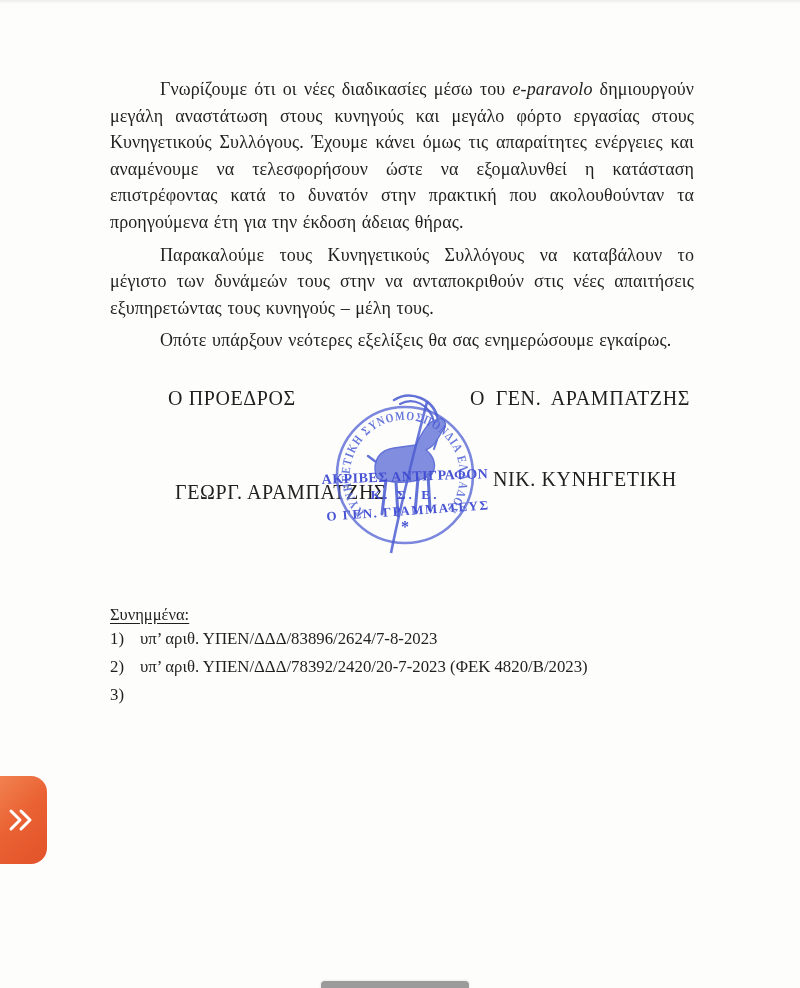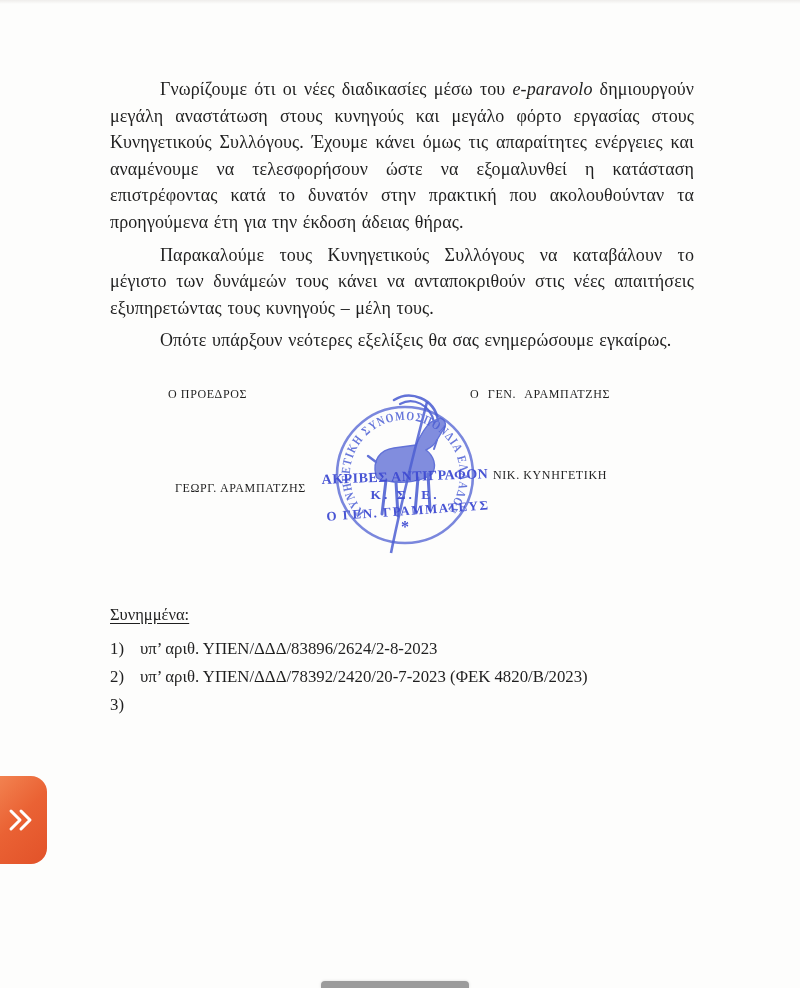--- a/index.html
+++ b/index.html
@@ -24,40 +24,39 @@
     font-size: 18px;
     line-height: 26.6px;
     text-align: justify;
     text-indent: 50px;
     margin-bottom: 6px;
     letter-spacing: 0.1px;
     word-spacing: 1px;
   }
   .doc-text p .it { font-style: italic; }
   
-  .sig { position: absolute; font-size: 12px; letter-spacing: 0.6px; white-space: nowrap; font-family: Liberation Serif, serif; }
+  .sig { position: absolute; font-size: 20px; letter-spacing: 0.6px; white-space: nowrap; font-family: Liberation Serif, serif; }
   .sig-title-left  { top: 387px; left: 168px; }
   .sig-title-right { top: 387px; left: 470px; word-spacing: 5px; }
   .sig-name-left   { top: 468px; left: 175px; margin-top: 13px; }
   .sig-name-right  { top: 468px; left: 493px; }
   
   .stamp-wrap {
     position: absolute; left: 310px; top: 388px;
     width: 200px; height: 178px;
     pointer-events: none;
   }
   
   .attachments { position: absolute; left: 110px; top: 605px; right: 80px; }
   .attachments .heading {
     font-size: 16.5px;
     text-decoration: underline;
     text-underline-offset: 3px;
     padding-right: 6px;
     display: inline-block;
-    margin-bottom: 10px;
   }
   .attach-list { list-style: none; }
   .attach-list li {
     display: flex;
     font-size: 16.8px;
     line-height: 28px;
     white-space: nowrap;
   }
   .attach-list li .num { width: 30px; flex: 0 0 30px; }
   
@@ -81,21 +80,21 @@
     cursor: pointer;
   }
 </style>
 </head>
 <body>
 
 <div class="top-edge"></div>
 
 <div class="doc-text">
   <p><span>Γνωρίζουμε ότι οι νέες διαδικασίες μέσω του </span><span class="it">e-paravolo</span><span> δημιουργούν μεγάλη αναστάτωση στους κυνηγούς και μεγάλο φόρτο εργασίας στους Κυνηγετικούς Συλλόγους. Έχουμε κάνει όμως τις απαραίτητες ενέργειες και αναμένουμε να τελεσφορήσουν ώστε να εξομαλυνθεί η κατάσταση επιστρέφοντας κατά το δυνατόν στην πρακτική που ακολουθούνταν τα προηγούμενα έτη για την έκδοση άδειας θήρας.</span></p>
-  <p>Παρακαλούμε τους Κυνηγετικούς Συλλόγους να καταβάλουν το μέγιστο των δυνάμεών τους κάνει να ανταποκριθούν στις νέες απαιτήσεις εξυπηρετώντας τους κυνηγούς – μέλη τους.</p>
+  <p>Παρακαλούμε τους Κυνηγετικούς Συλλόγους να καταβάλουν το μέγιστο των δυνάμεών τους στην να ανταποκριθούν στις νέες απαιτήσεις εξυπηρετώντας τους κυνηγούς – μέλη τους.</p>
   <p>Οπότε υπάρξουν νεότερες εξελίξεις θα σας ενημερώσουμε εγκαίρως.</p>
 </div>
 
 <div class="sig sig-title-left">Ο ΠΡΟΕΔΡΟΣ</div>
 <div class="sig sig-title-right">Ο ΓΕΝ.  ΑΡΑΜΠΑΤΖΗΣ</div>
 <div class="sig sig-name-left">ΓΕΩΡΓ. ΑΡΑΜΠΑΤΖΗΣ</div>
 <div class="sig sig-name-right">ΝΙΚ. ΚΥΝΗΓΕΤΙΚΗ</div>
 
 <div class="stamp-wrap">
   <svg width="200" height="178" viewBox="0 0 200 178">
@@ -134,21 +133,21 @@
       <text x="95" y="144" font-size="16">*</text>
     </g>
   </svg>
 </div>
 
 <div class="attachments">
   <span class="heading">Συνημμένα:</span>
   <ol class="attach-list">
     <li>
       <span class="num">1)</span>
-      <span>υπ’ αριθ. ΥΠΕΝ/ΔΔΔ/83896/2624/2-8-2023</span>
+      <span>υπ’ αριθ. ΥΠΕΝ/ΔΔΔ/83896/2624/7-8-2023</span>
     </li>
     <li>
       <span class="num">2)</span>
       <span>υπ’ αριθ. ΥΠΕΝ/ΔΔΔ/78392/2420/20-7-2023 (ΦΕΚ 4820/Β/2023)</span>
     </li>
     <li>
       <span class="num">3)</span>
     </li>
   </ol>
 </div>

